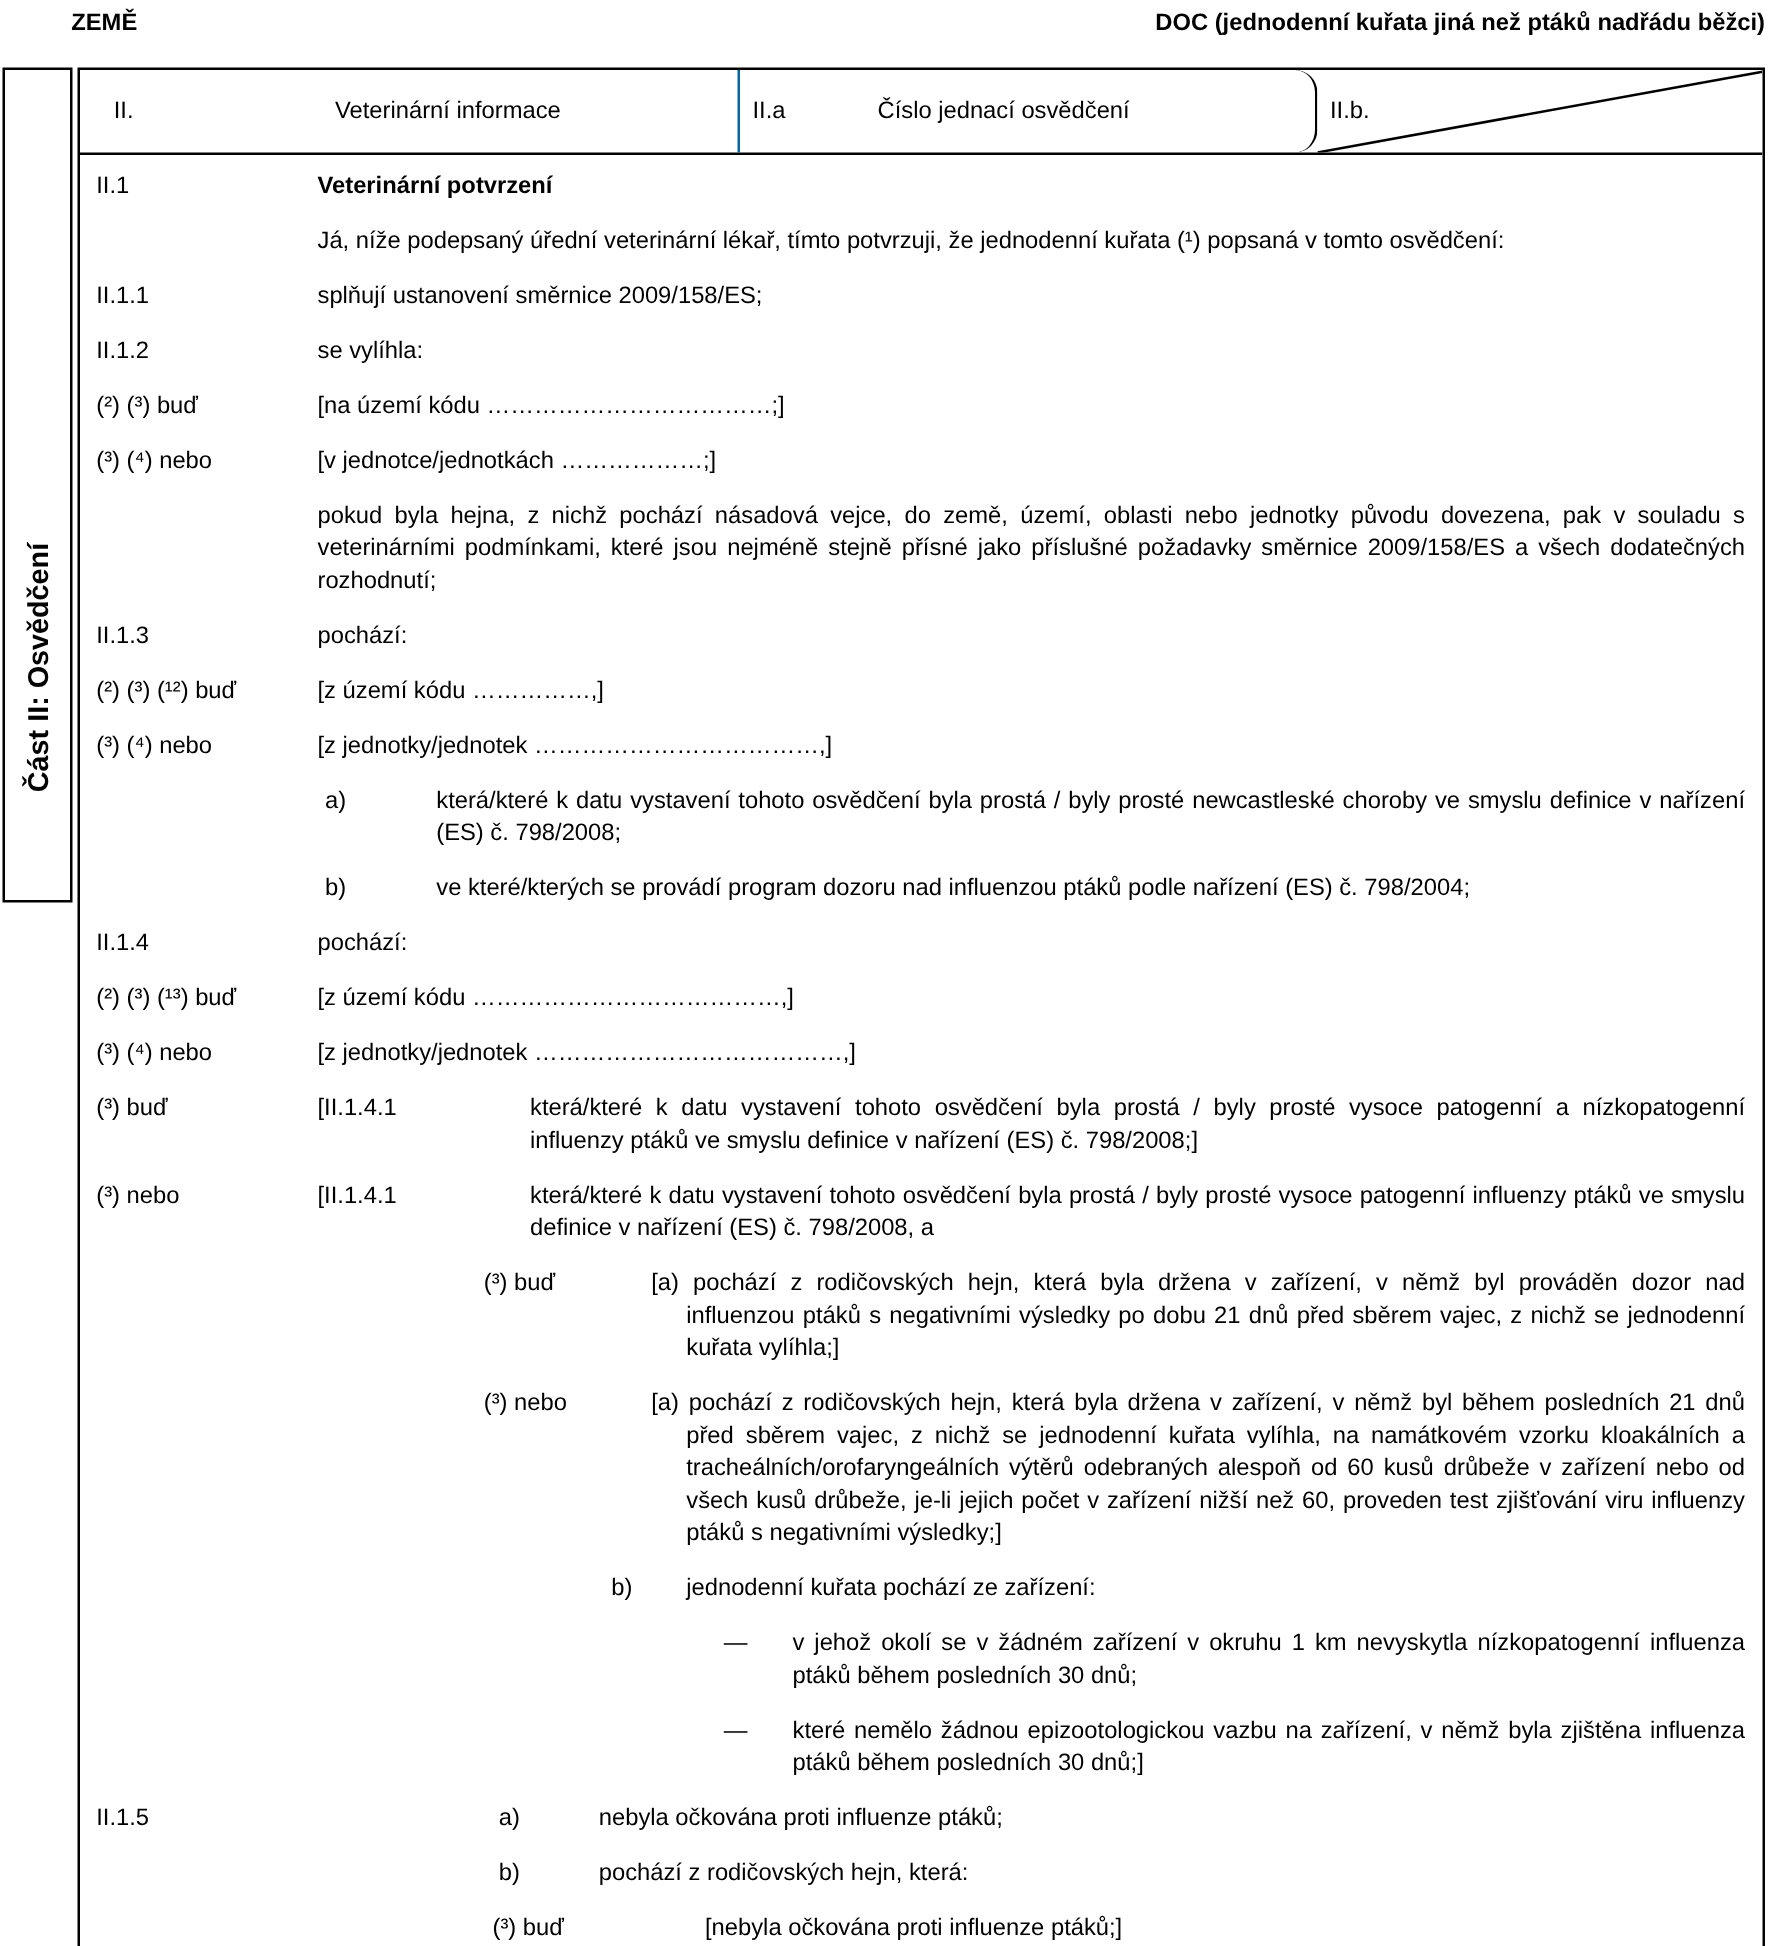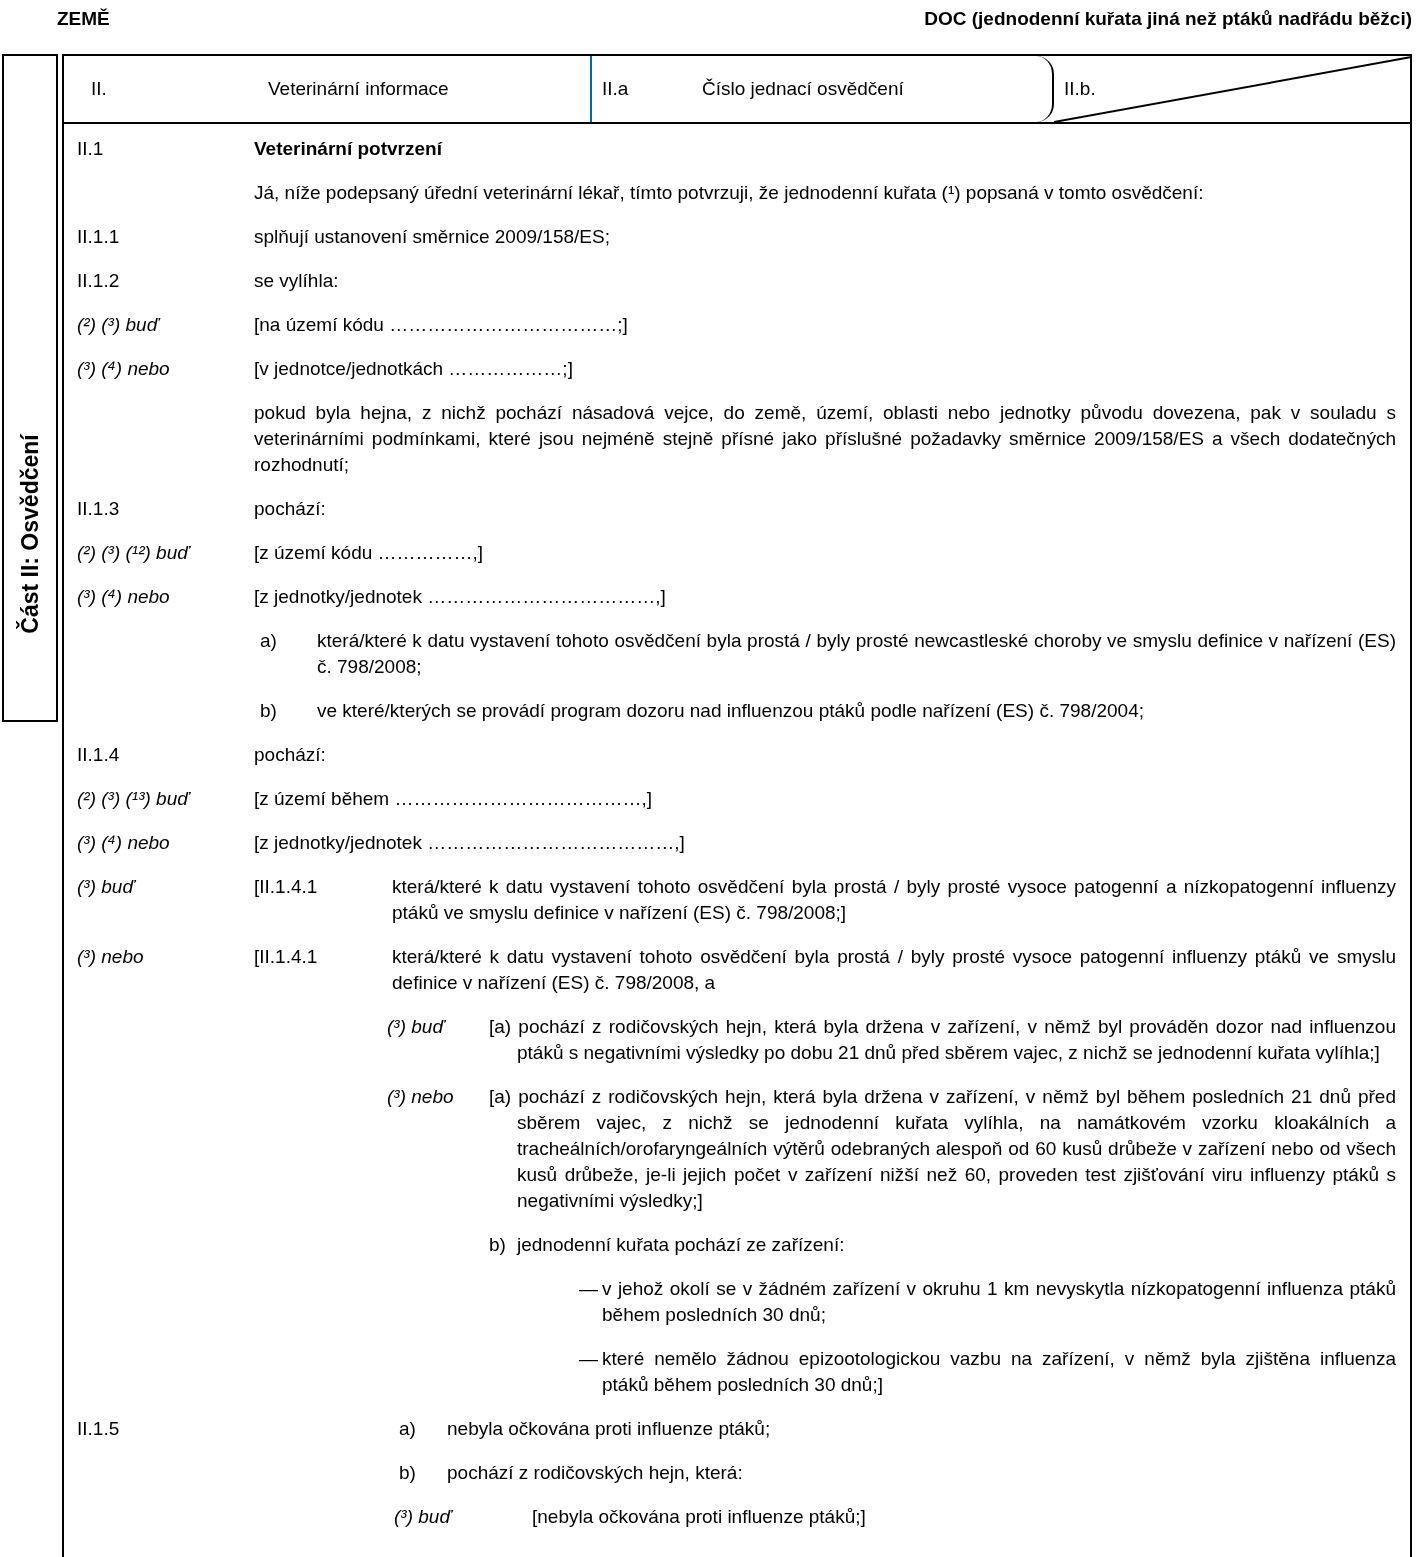--- a/index.html
+++ b/index.html
@@ -25,27 +25,27 @@
   .hc1 .hnum { width:177px; flex-shrink:0; }
   .hc2 { width:462px; border-right:2px solid #000; padding-left:10px;border-radius:18px; }
   .hc2 .hnum { width:100px; flex-shrink:0; }
   .hc3 { flex:1; position:relative; padding-left:10px; }
   .hc3 .hnum { position:relative; z-index:2; }
   .hc3 svg { position:absolute; left:0; top:0; width:100%; height:100%; z-index:1; }
   .tbody { padding:12px 14px 0 13px; }
   .row { display:flex; margin-bottom:18px; }
   .row:last-child { margin-bottom:0; }
   .lbl { width:177px; flex-shrink:0; }
-  .it { font-style:italic; }
+  .it { }
   .b { font-weight:bold; }
   .txt { flex:1; min-width:0; }
   .j { text-align:justify; }
   .li { display:flex; }
   .mk { flex-shrink:0; }
-  .cnt { flex:1; min-width:0; }
+  .cnt { flex:1; min-width:0;margin-left:32px; }
   .ind6 { padding-left:6px; }   .mk57 { width:57px; }
   .sub { width:138px; flex-shrink:0; }
   .ind133 { padding-left:133px; } .mk102 { width:102px; }
   .hang { padding-left:28px; text-indent:-28px; }
   .ind235 { padding-left:235px; } .mk28 { width:28px; }
   .ind325 { padding-left:325px; } .mk23 { width:23px; }
   .ind145 { padding-left:145px; } .mk48 { width:48px; }
   .ind140 { padding-left:140px; }
 </style>
 </head>
@@ -152,21 +152,21 @@
           </div>
         </div>
 
         <div class="row">
           <div class="lbl">II.1.4</div>
           <div class="txt">pochází:</div>
         </div>
 
         <div class="row">
           <div class="lbl it">(²) (³) (¹³) buď</div>
-          <div class="txt">[z území během …………………………………,]</div>
+          <div class="txt">[z území kódu …………………………………,]</div>
         </div>
 
         <div class="row">
           <div class="lbl it">(³) (⁴) nebo</div>
           <div class="txt">[z jednotky/jednotek …………………………………,]</div>
         </div>
 
         <div class="row">
           <div class="lbl it">(³) buď</div>
           <div class="txt">

